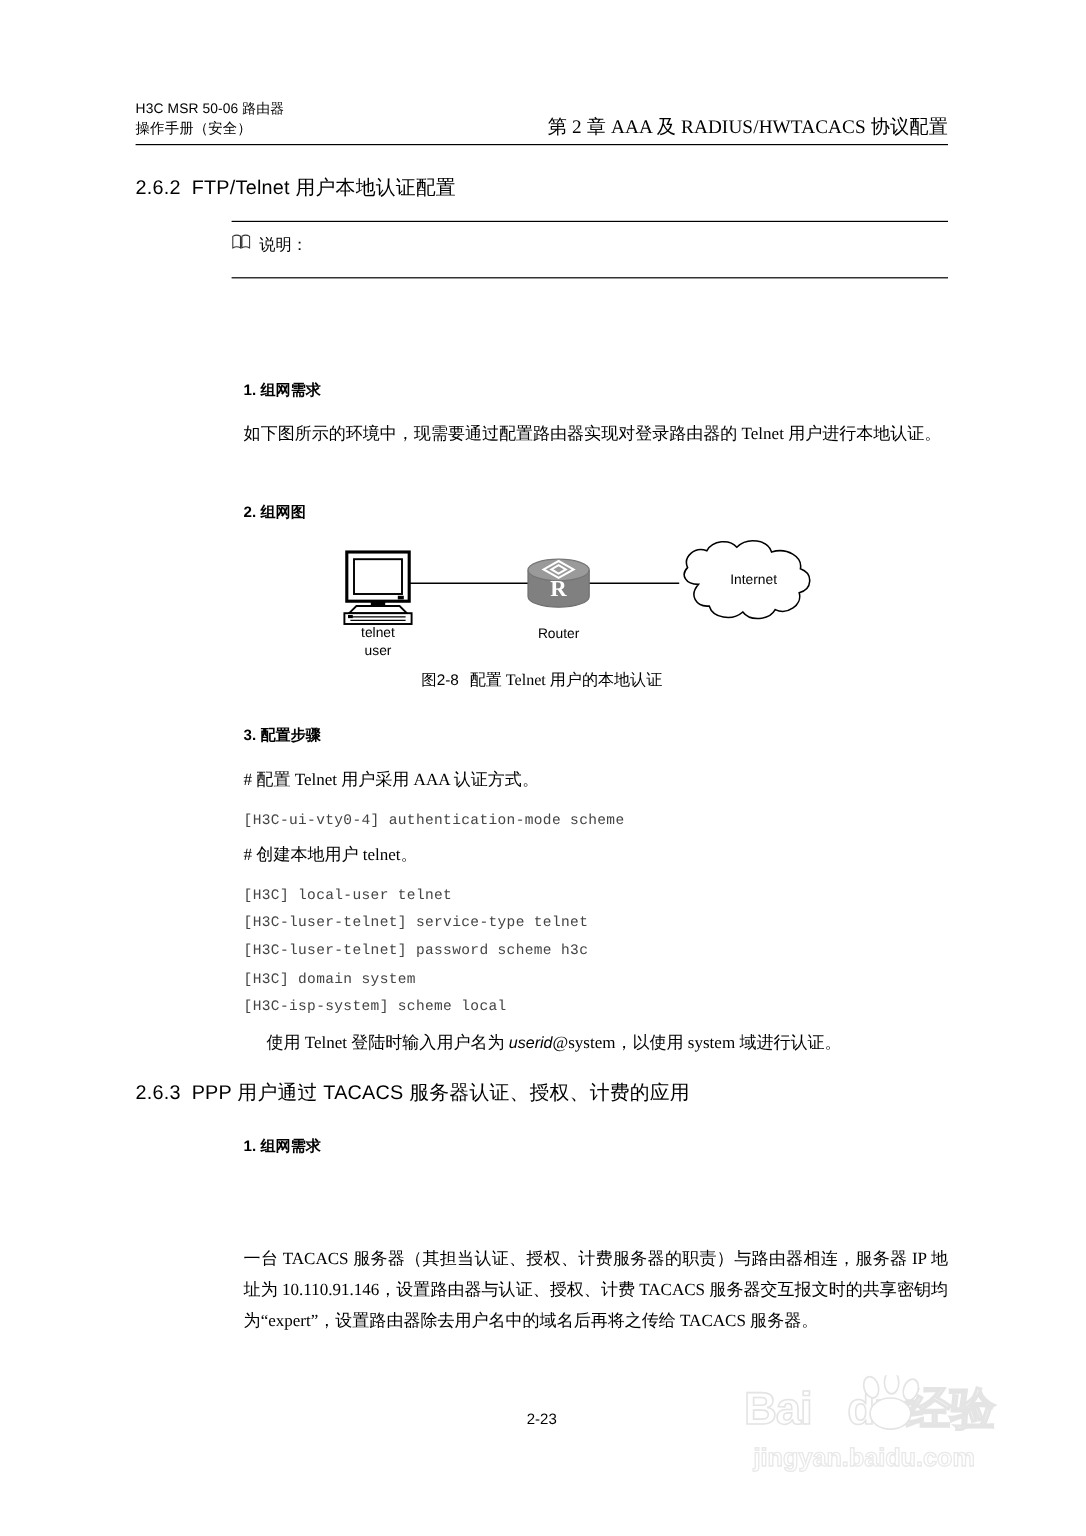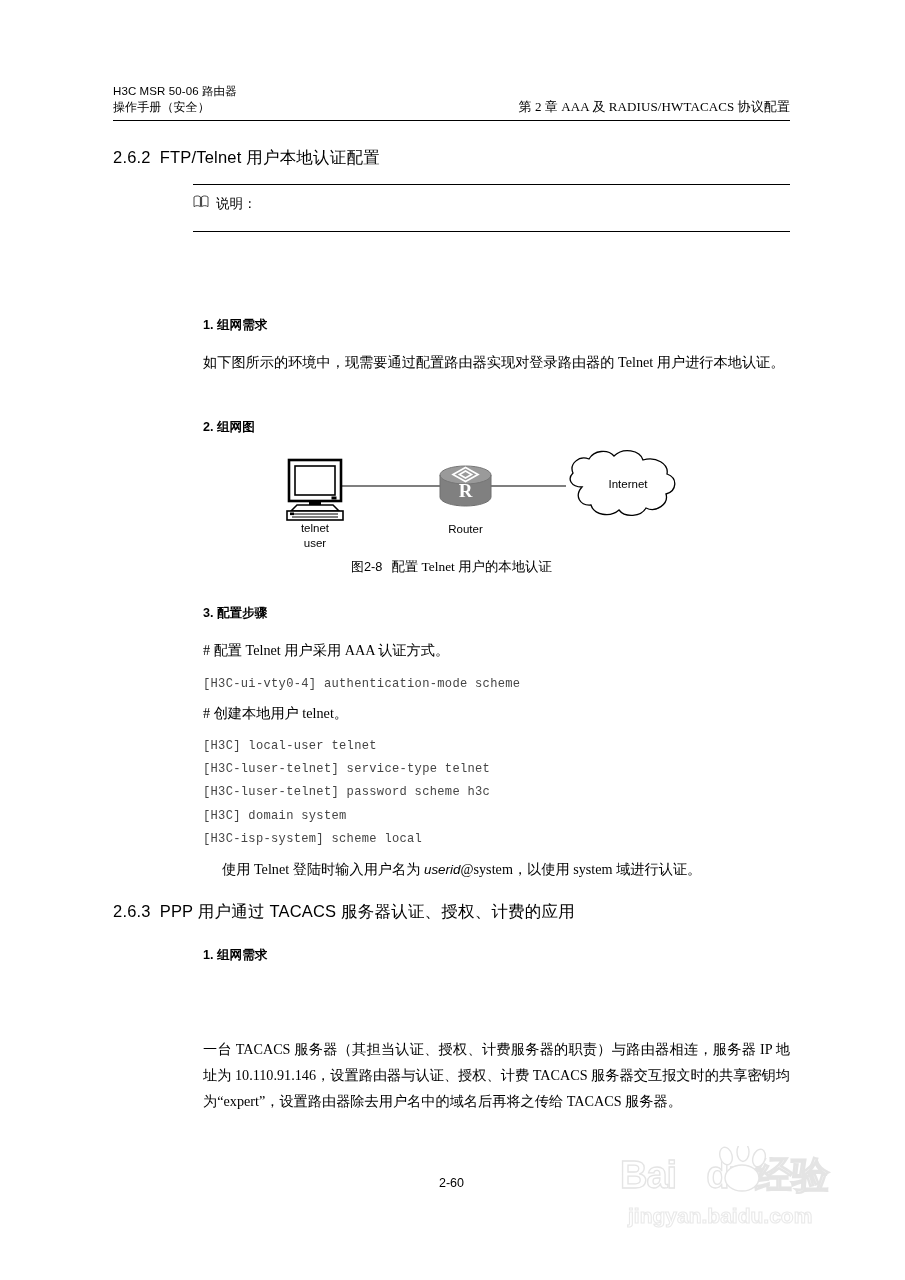--- a/index.html
+++ b/index.html
@@ -35,21 +35,21 @@
     align-items: baseline;
     font-family: "Liberation Sans", "DejaVu Sans", sans-serif;
     font-size: 11.5px;
     line-height: 15px;
     letter-spacing: 0.1px;
   }
   .header-left-1 { font-family: "Liberation Sans","DejaVu Sans",sans-serif; }
   .header-left-2 { font-family: "Liberation Serif","DejaVu Serif",serif; font-size: 12px; }
   .header-right {
     font-family: "Liberation Serif","DejaVu Serif",serif;
-    font-size: 13px;
+    font-size: 16px;
     white-space: nowrap;
   }
   .header-rule {
     position: absolute;
     left: 113px;
     top: 120px;
     width: 677px;
     height: 0;
     border-top: 1.1px solid #000;
   }
@@ -326,21 +326,21 @@
     <span class="num">2.6.3</span><span>PPP 用户通过 TACACS 服务器认证、授权、计费的应用</span>
   </div>
 
   <div class="h3" style="left:203px; top:946px;">1. 组网需求</div>
 
 
   <div class="para" style="left:203px; top:1036px; width:587px;">
     <span>一台 TACACS 服务器（其担当认证、授权、计费服务器的职责）与路由器相连，服务器 IP 地址为 10.110.91.146，设置路由器与认证、授权、计费 TACACS 服务器交互报文时的共享密钥均为“expert”，设置路由器除去用户名中的域名后再将之传给 TACACS 服务器。</span>
   </div>
 
-  <div class="page-number">2-60</div>
+  <div class="page-number">2-23</div>
 
   <div class="watermark">
     <div class="wm-main">
       <span>Bai</span><span style="display:inline-block;width:30px;"></span><span>du</span><span style="display:inline-block;width:4px;"></span><span>经验</span>
     </div>
     <svg style="position:absolute; left:92px; top:-6px;" width="60" height="48" viewBox="0 0 60 48">
       <g fill="#ffffff" stroke="#e4e4e4" stroke-width="1.4">
         <ellipse cx="14" cy="10" rx="6" ry="9" transform="rotate(-16 14 10)"></ellipse>
         <ellipse cx="31" cy="6" rx="6" ry="9.5"></ellipse>
         <ellipse cx="47" cy="12" rx="6" ry="9" transform="rotate(18 47 12)"></ellipse>

